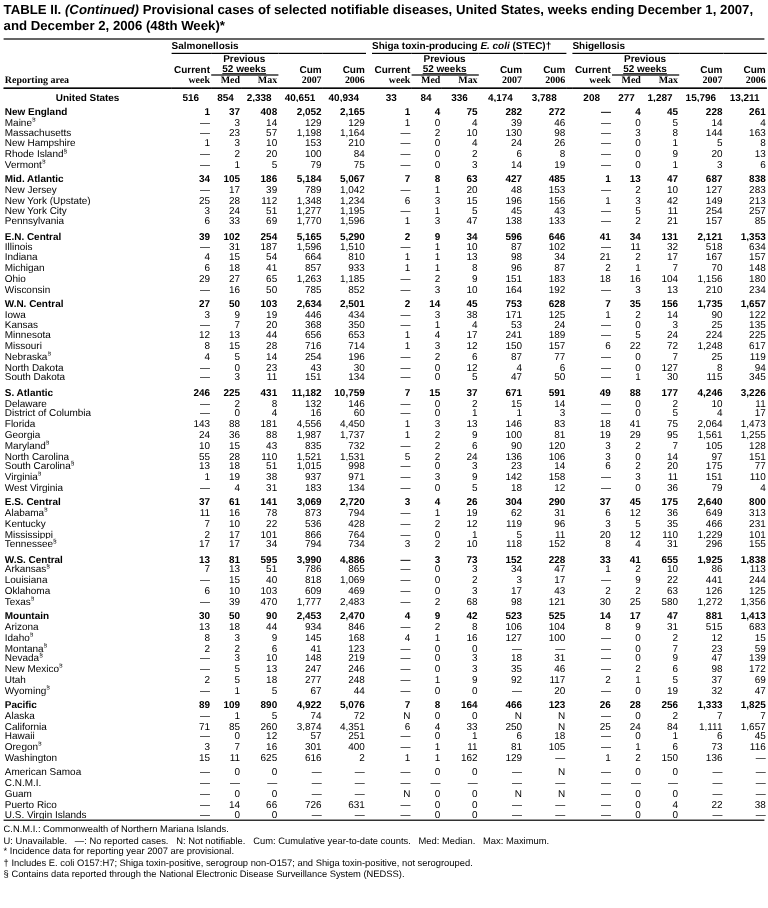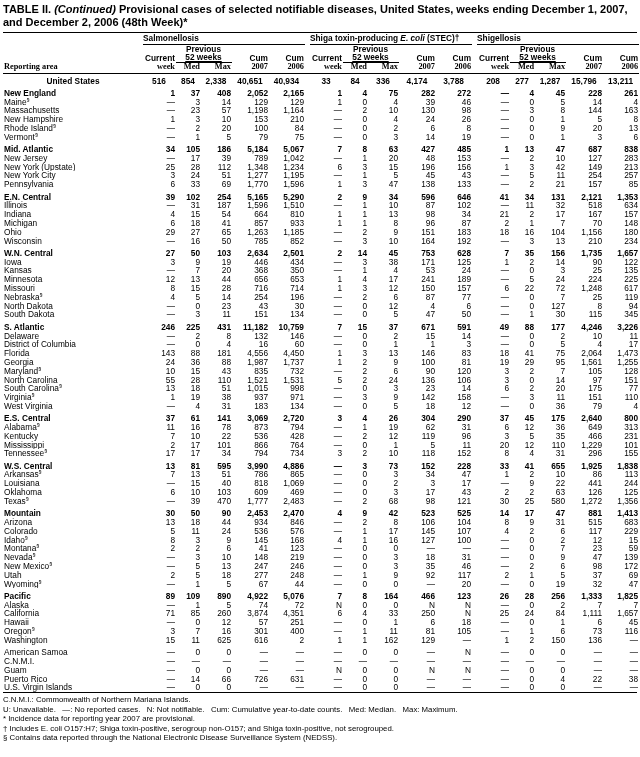--- a/index.html
+++ b/index.html
@@ -1087,40 +1087,20 @@
           <td class="num">106</td>
           <td class="num">104</td>
           <td></td>
           <td class="num">8</td>
           <td class="num">9</td>
           <td class="num">31</td>
           <td class="num">515</td>
           <td class="num">683</td>
         </tr>
         <tr>
-          <td class="area">Colorado</td>
-          <td class="num">5</td>
-          <td class="num">11</td>
-          <td class="num">24</td>
-          <td class="num">536</td>
-          <td class="num">576</td>
-          <td></td>
-          <td class="num">—</td>
-          <td class="num">1</td>
-          <td class="num">17</td>
-          <td class="num">145</td>
-          <td class="num">107</td>
-          <td></td>
-          <td class="num">4</td>
-          <td class="num">2</td>
-          <td class="num">6</td>
-          <td class="num">117</td>
-          <td class="num">229</td>
-        </tr>
-        <tr>
           <td class="area">Idaho<sup class="sect">§</sup></td>
           <td class="num">8</td>
           <td class="num">3</td>
           <td class="num">9</td>
           <td class="num">145</td>
           <td class="num">168</td>
           <td></td>
           <td class="num">4</td>
           <td class="num">1</td>
           <td class="num">16</td>

